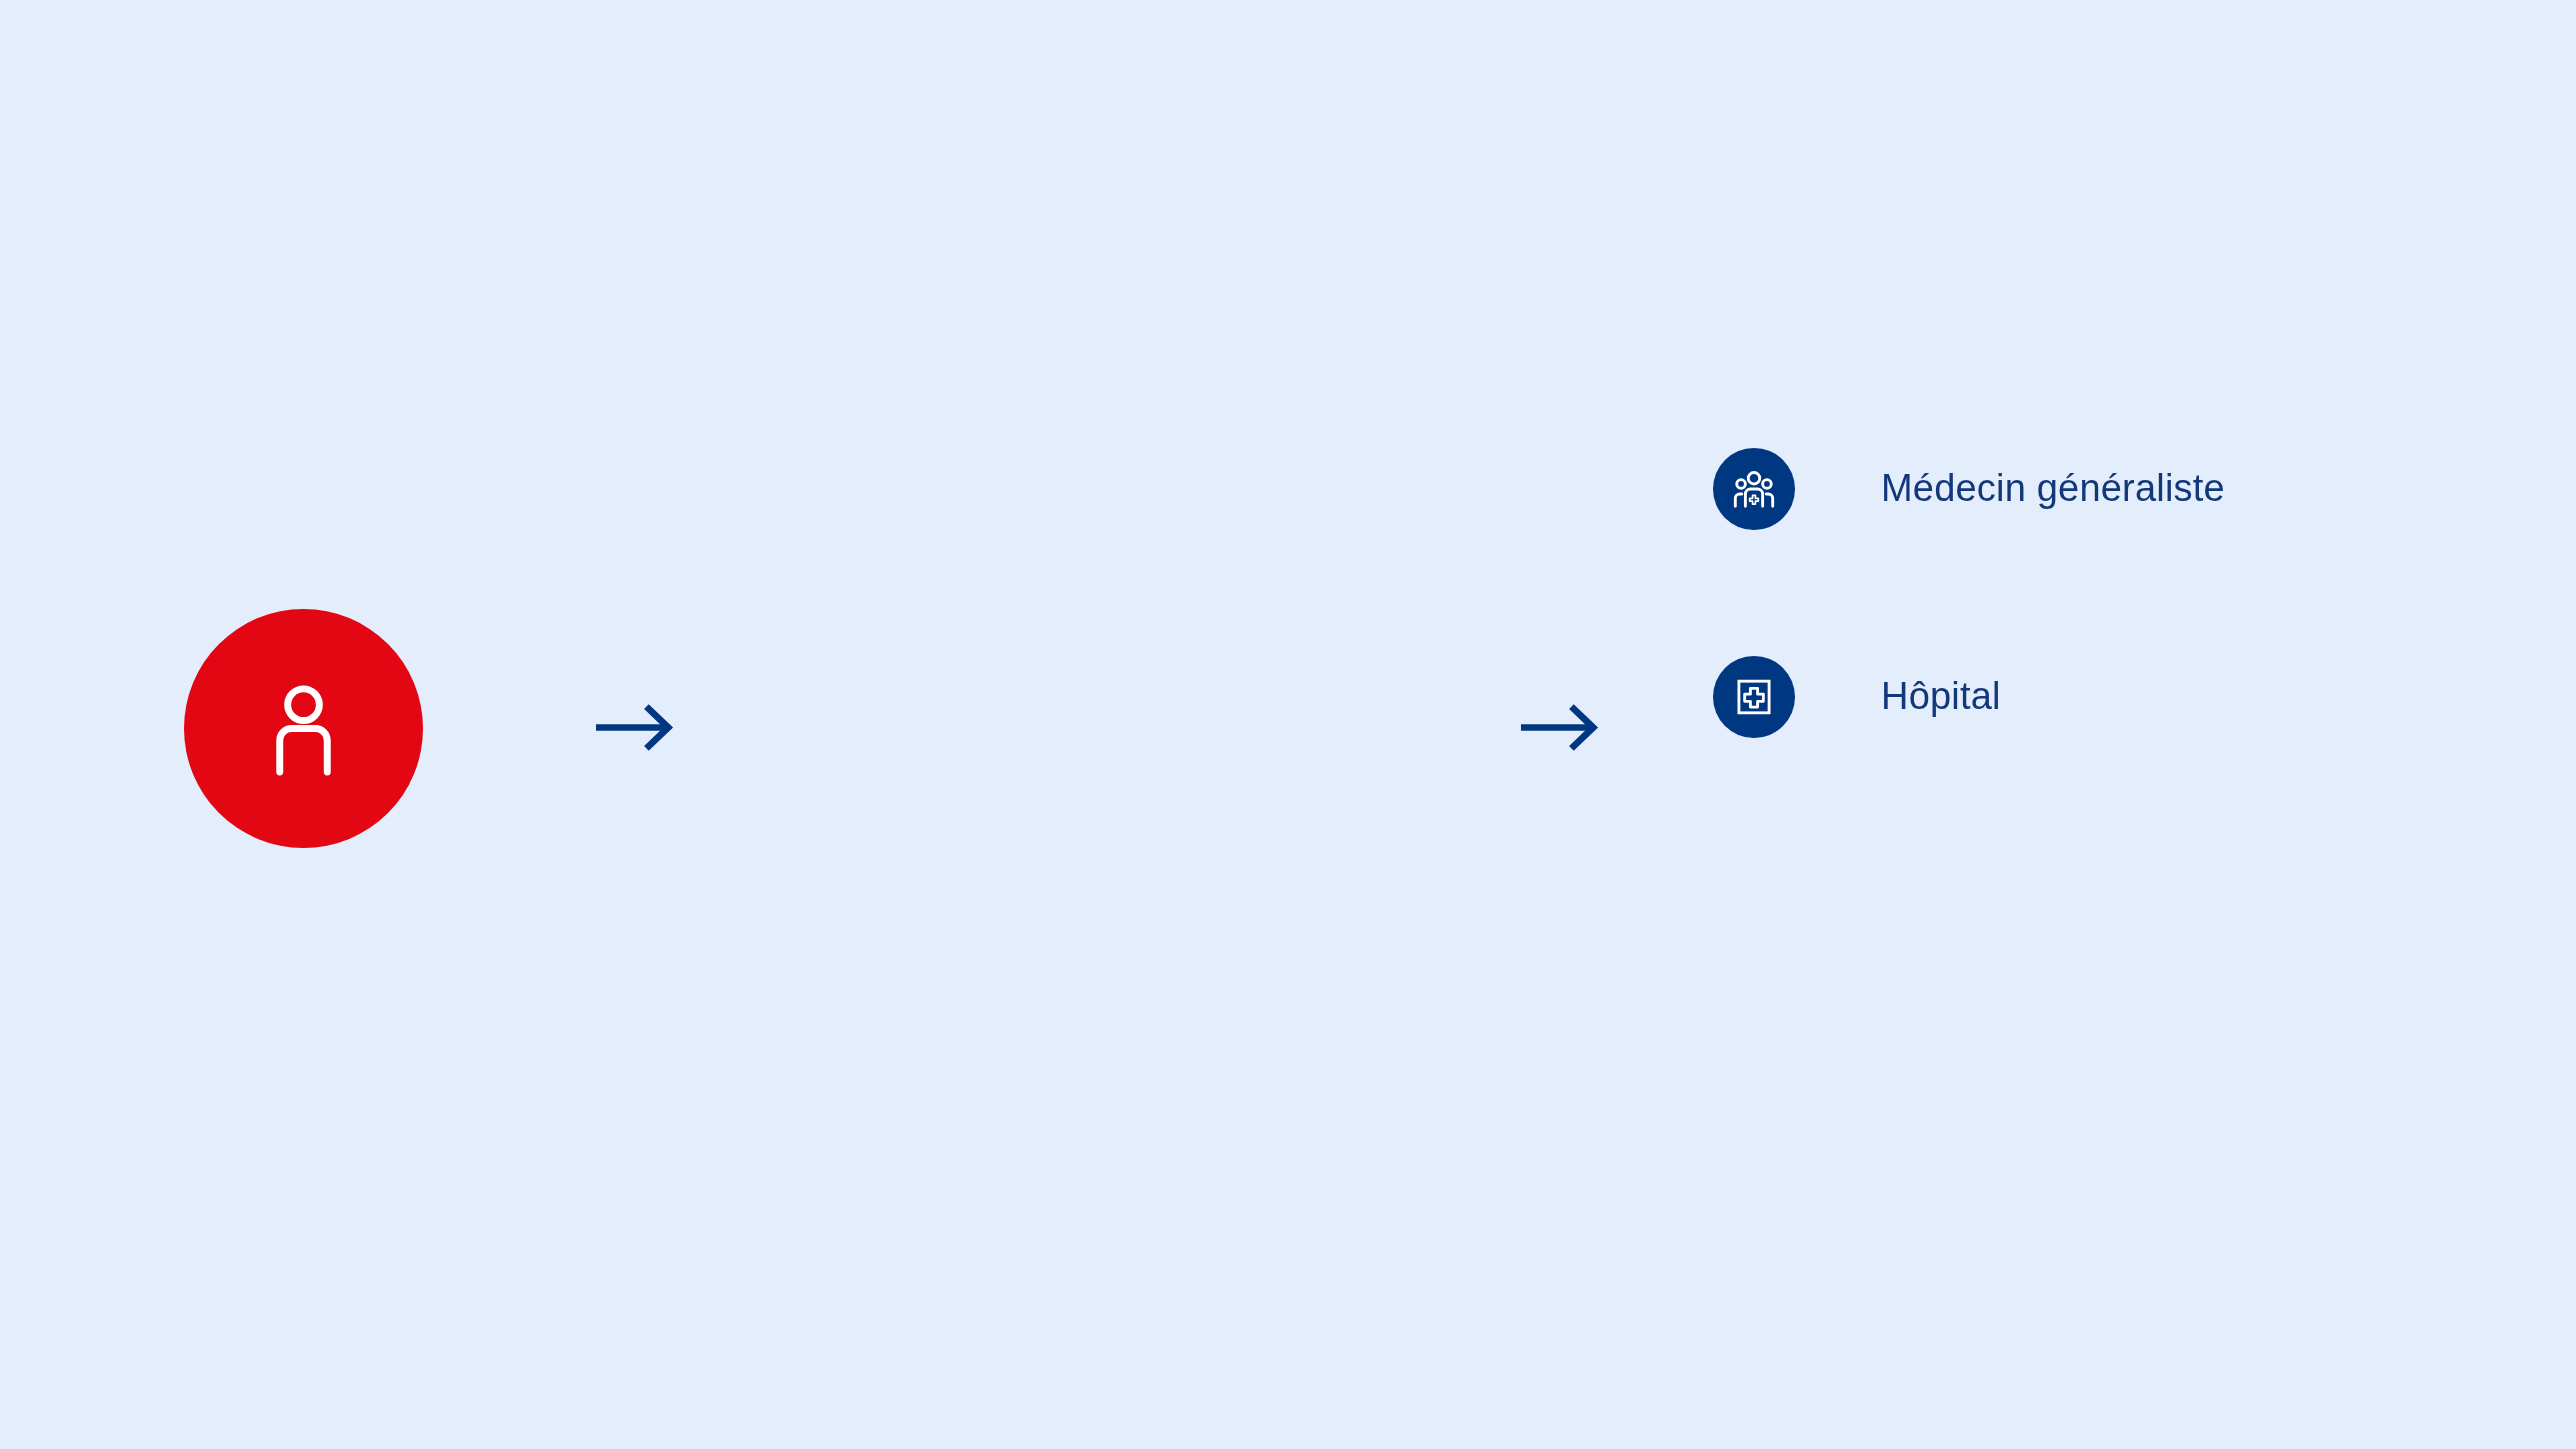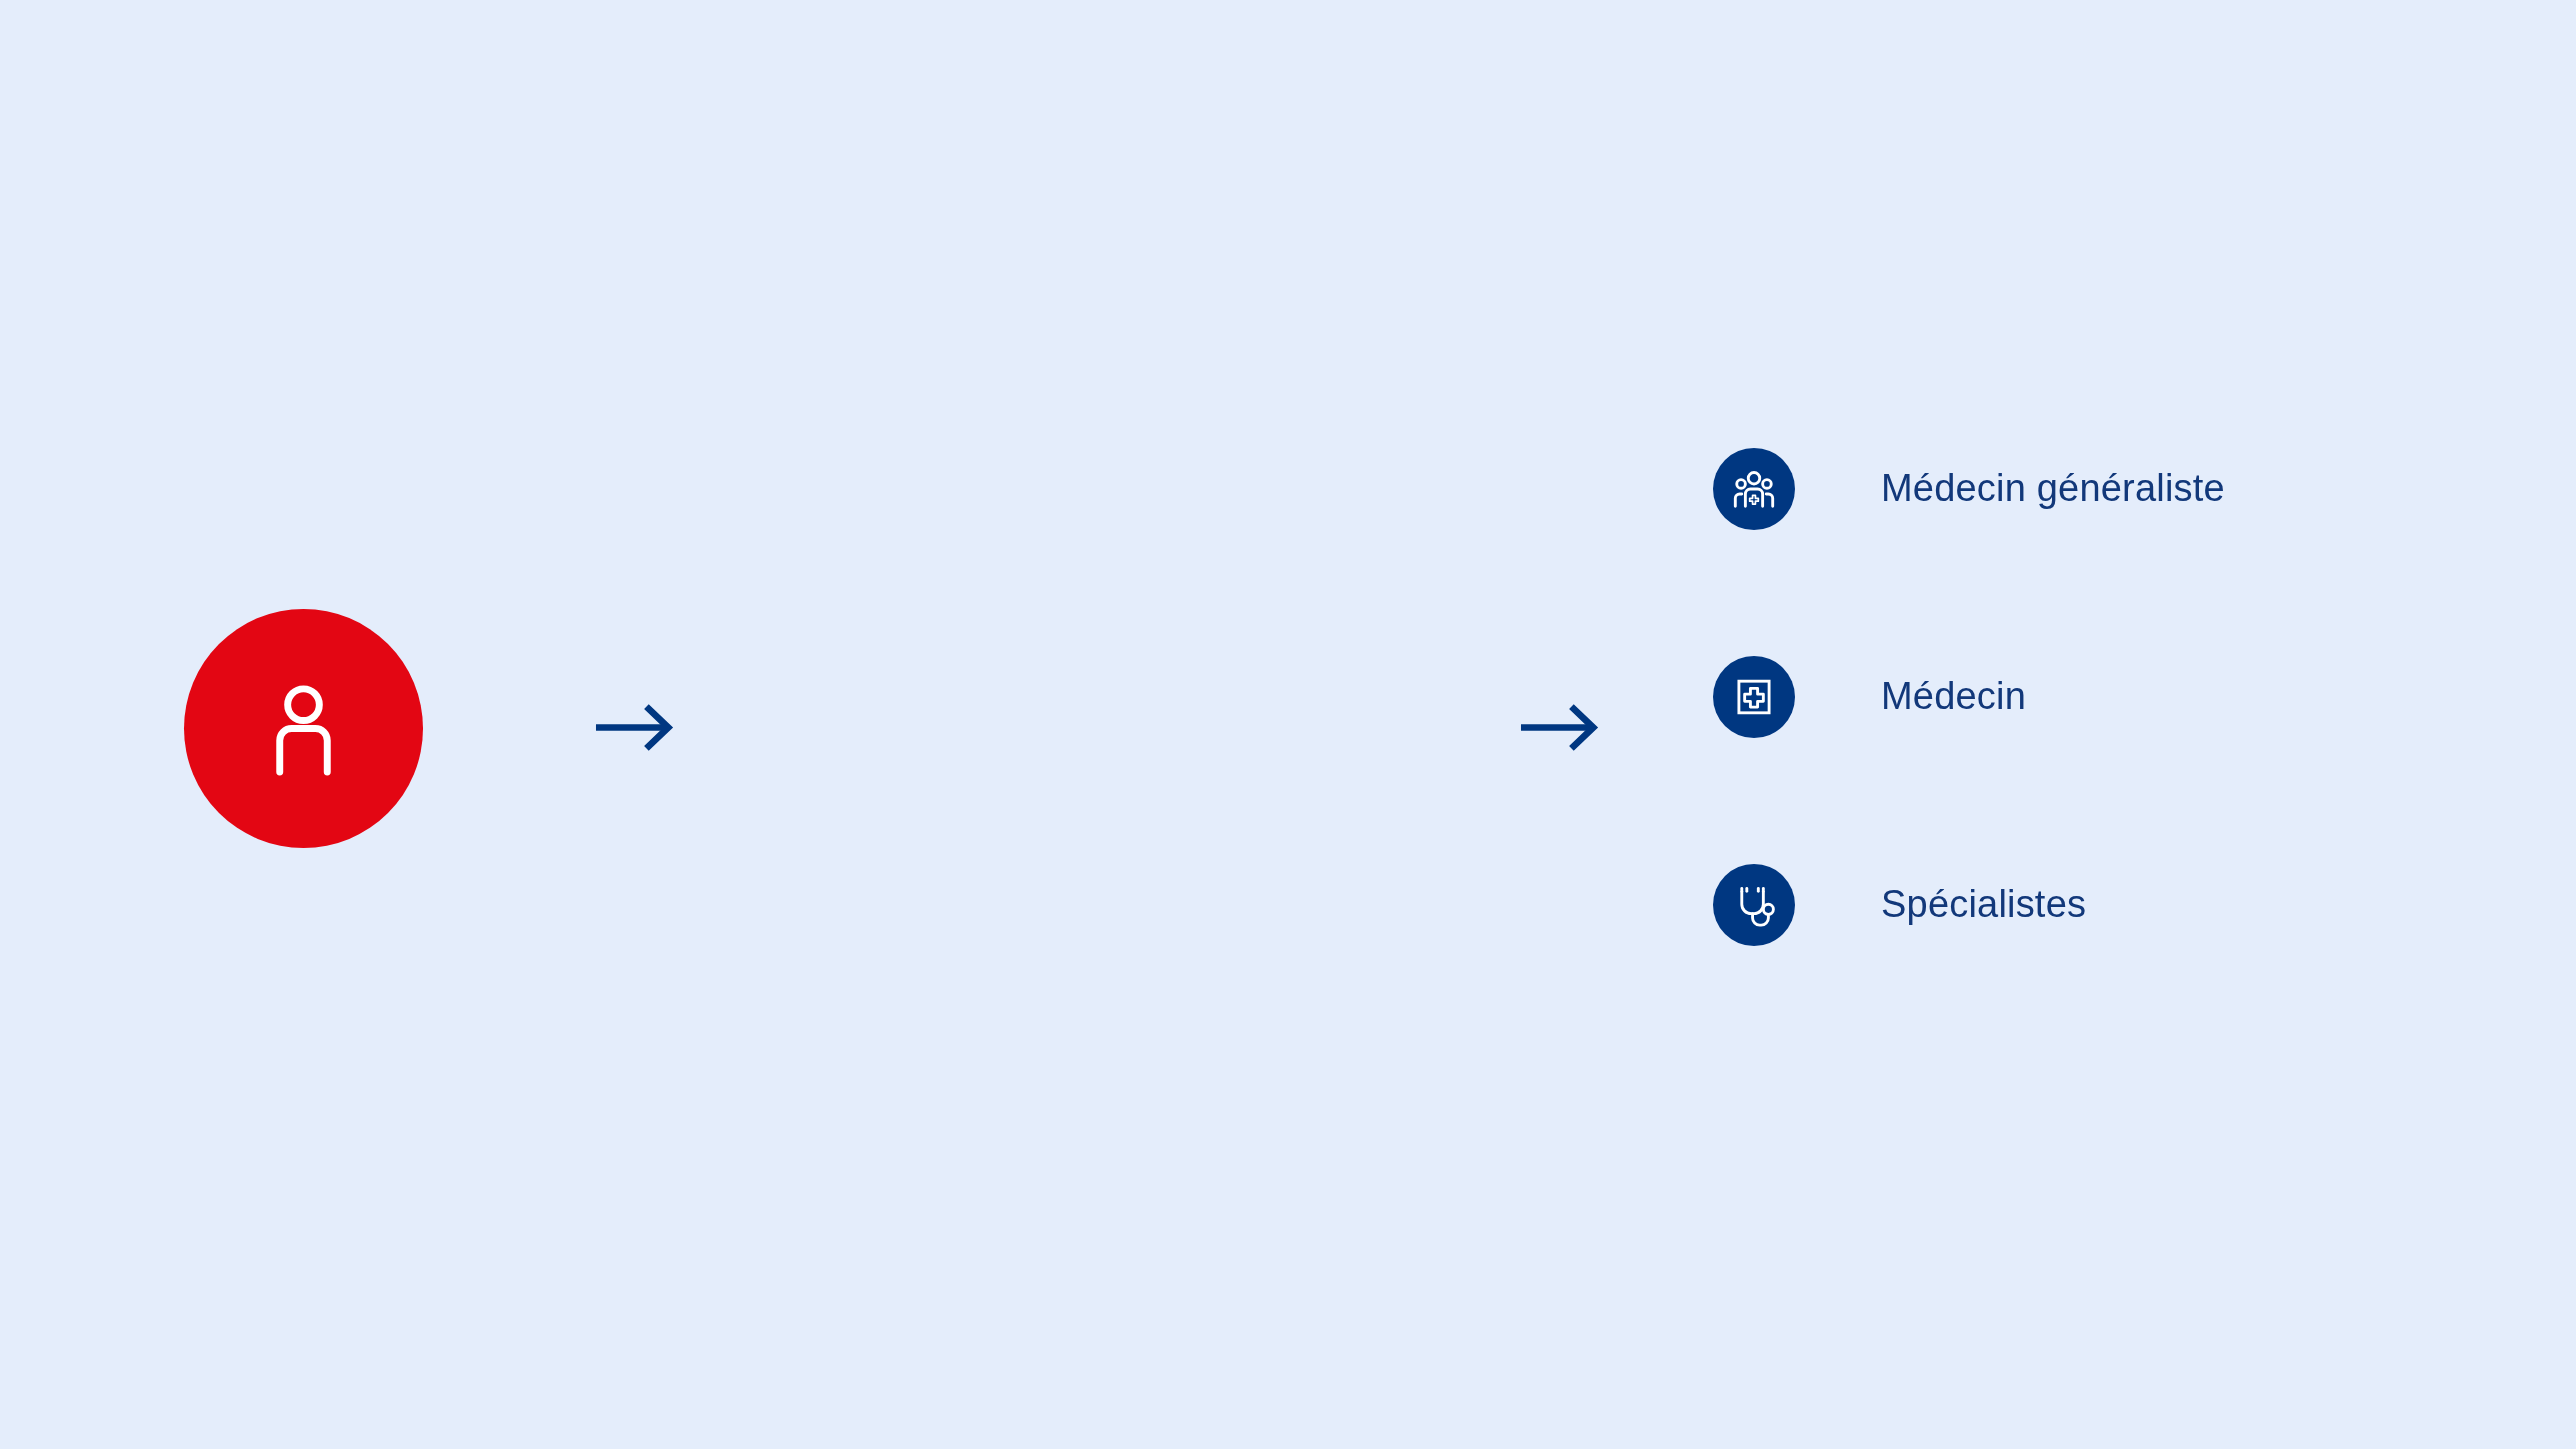--- a/index.html
+++ b/index.html
@@ -177,40 +177,19 @@
 
     <div class="destination-row">
       <div class="circle destination-circle">
         <span>
           <svg viewBox="0 0 64 64" fill="none" xmlns="http://www.w3.org/2000/svg">
             <rect x="11" y="10" width="42" height="44" stroke="#ffffff" stroke-width="4" fill="none"></rect>
             <path d="M27 20 h10 v8 h8 v10 h-8 v8 h-10 v-8 h-8 v-10 h8 Z" stroke="#ffffff" stroke-width="4" stroke-linejoin="round" fill="none"></path>
           </svg>
         </span>
       </div>
-      <div class="destination-label">Médecin</div>
+      <div class="destination-label">Hôpital</div>
     </div>
 
-    <div class="destination-row">
-      <div class="circle destination-circle">
-        <span>
-          <svg viewBox="0 0 64 64" fill="none" xmlns="http://www.w3.org/2000/svg">
-
-            <path d="M15 9 v4" stroke="#ffffff" stroke-width="4" stroke-linecap="round"></path>
-            <path d="M22 9 v4" stroke="#ffffff" stroke-width="4" stroke-linecap="round"></path>
-
-            <path d="M38 9 v4" stroke="#ffffff" stroke-width="4" stroke-linecap="round"></path>
-            <path d="M45 9 v4" stroke="#ffffff" stroke-width="4" stroke-linecap="round"></path>
-
-            <path d="M15 13 v18 a13 13 0 0 0 13 13 h4 a13 13 0 0 0 13 -13 V13" stroke="#ffffff" stroke-width="4" fill="none" stroke-linejoin="round"></path>
-
-            <path d="M30 44 v6 a10 10 0 0 0 10 10 h2 a10 10 0 0 0 10 -10 v-4" stroke="#ffffff" stroke-width="4" fill="none" stroke-linecap="round"></path>
-
-            <circle cx="52" cy="38" r="7" stroke="#ffffff" stroke-width="4" fill="none"></circle>
-          </svg>
-        </span>
-      </div>
-      <div class="destination-label">Spécialistes</div>
-    </div>
 
   </div>
 </div>
 
 
 </body></html>

